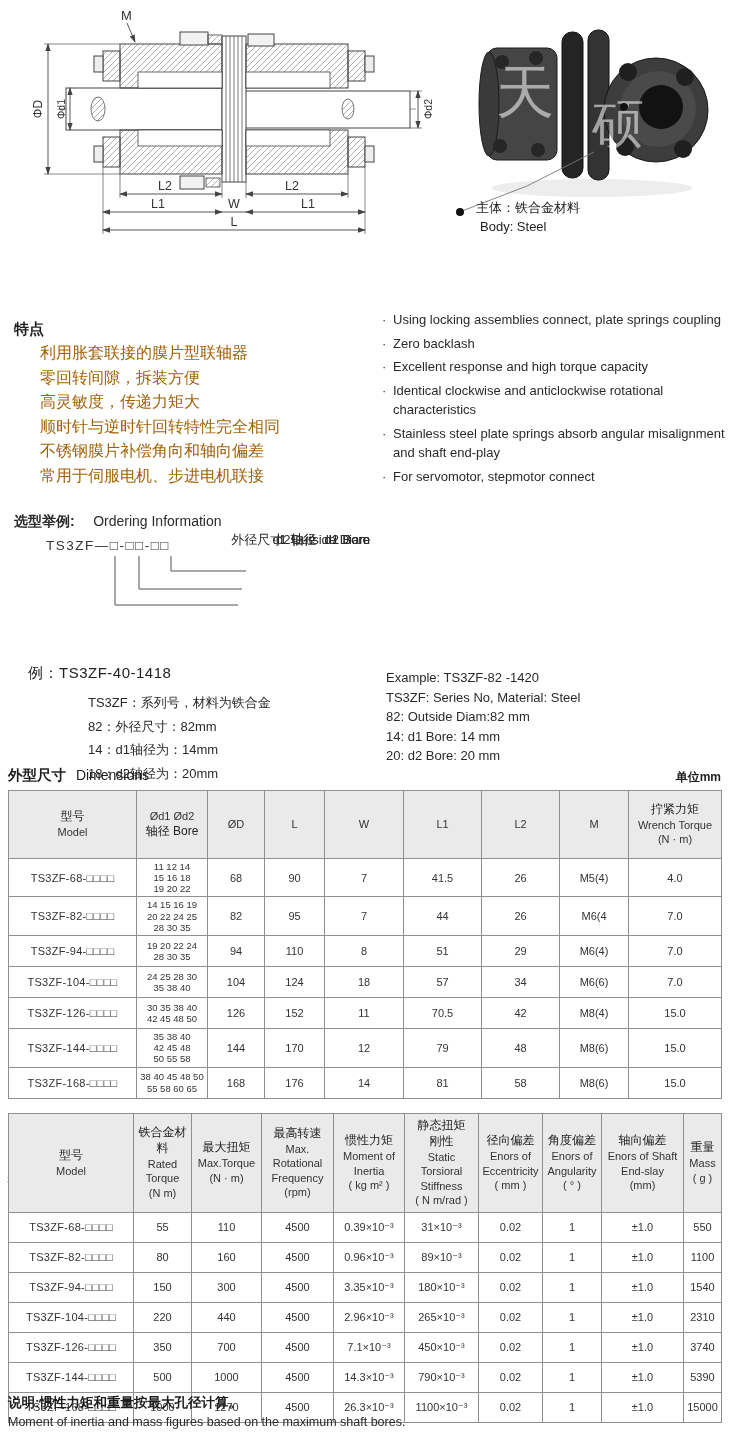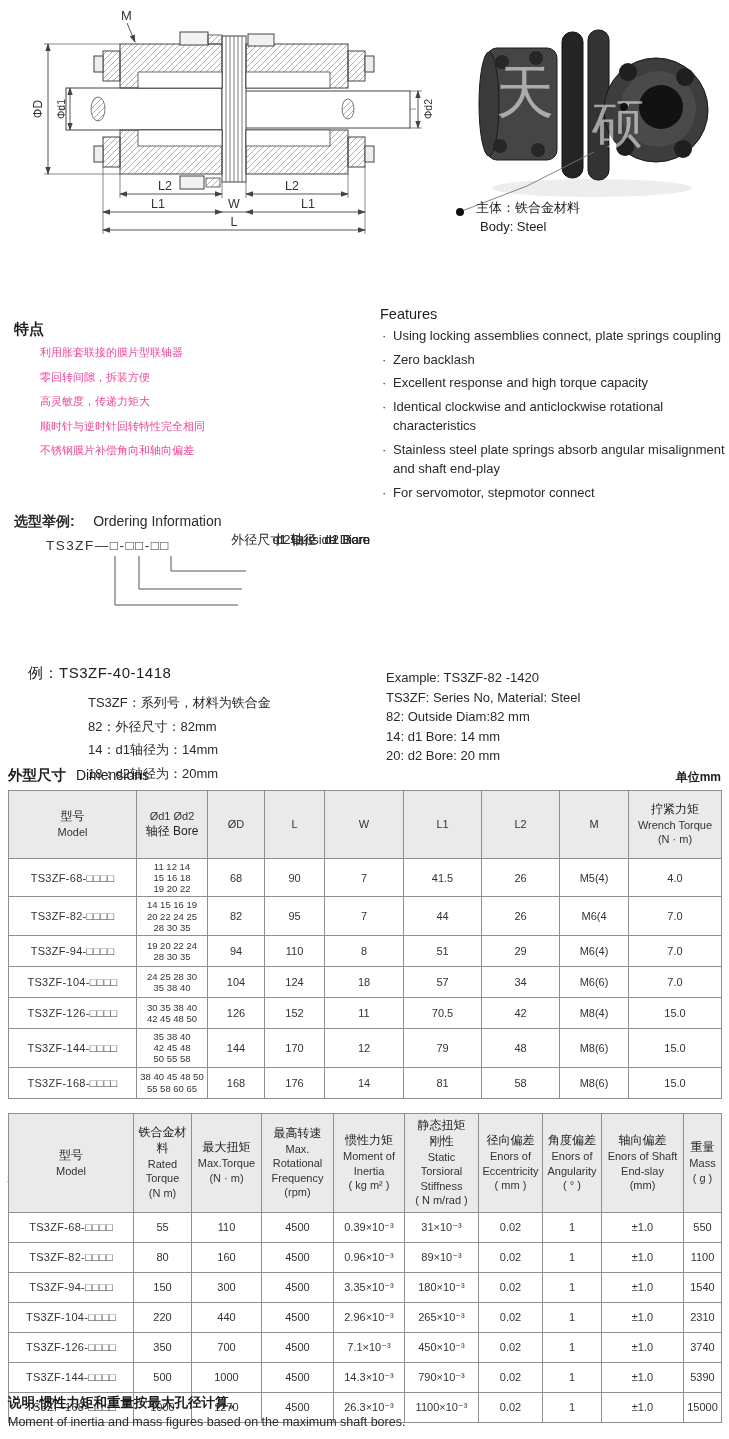--- a/index.html
+++ b/index.html
@@ -9,21 +9,21 @@
 
   
   #drawing{left:8px;top:6px;width:430px;height:240px;}
   #photo{left:432px;top:0;width:292px;height:250px;}
   #photo .body-cn{position:absolute;left:44px;top:199px;font-size:13px;color:#222;}
   #photo .body-en{position:absolute;left:48px;top:219px;font-size:13px;color:#222;}
 
   
   #features-cn{left:14px;top:320px;width:360px;}
   #features-cn .sec-title{font-size:15px;font-weight:bold;color:#1d1d1d;}
-  #features-cn .cn-item{margin-left:26px;font-size:11px;line-height:21.5px;margin-top:3px;color:#ec4899;}
+  #features-cn .cn-item{margin-left:26px;font-size:16px;line-height:21.5px;margin-top:3px;color:#a16207;}
   #features-en{left:380px;top:306px;width:348px;}
   #features-en .sec-title{font-size:14.5px;color:#1d1d1d;}
   #features-en .en-item{position:relative;padding-left:13px;font-size:13px;line-height:19.5px;margin-top:4px;color:#2a2a2a;}
   #features-en .en-item .blt{position:absolute;left:2px;}
 
   
   #ordering{left:14px;top:512px;width:440px;height:108px;}
   #ordering .ord-title-cn{font-size:14px;font-weight:bold;}
   #ordering .ord-title-en{font-size:14px;margin-left:14px;}
   #ordering .code-line{position:absolute;left:32px;top:26px;font-size:13.5px;letter-spacing:1.5px;color:#333;}
@@ -205,25 +205,25 @@
   </div>
 
   <div class="abs" id="features-cn">
     <div class="sec-title">特点</div>
     <div>
         <div class="cn-item">利用胀套联接的膜片型联轴器</div>
         <div class="cn-item">零回转间隙，拆装方便</div>
         <div class="cn-item">高灵敏度，传递力矩大</div>
         <div class="cn-item">顺时针与逆时针回转特性完全相同</div>
         <div class="cn-item">不锈钢膜片补偿角向和轴向偏差</div>
+        <div class="cn-item">常用于伺服电机、步进电机联接</div>
       </div>
   </div>
 
   <div class="abs" id="features-en">
-    <div class="sec-title">Features</div>
     <div>
         <div class="en-item"><span class="blt">·</span><span>Using locking assemblies connect, plate springs coupling</span></div>
         <div class="en-item"><span class="blt">·</span><span>Zero backlash</span></div>
         <div class="en-item"><span class="blt">·</span><span>Excellent response and high torque capacity</span></div>
         <div class="en-item"><span class="blt">·</span><span>Identical clockwise and anticlockwise rotational characteristics</span></div>
         <div class="en-item"><span class="blt">·</span><span>Stainless steel plate springs absorb angular misalignment and shaft end-play</span></div>
         <div class="en-item"><span class="blt">·</span><span>For servomotor, stepmotor connect</span></div>
       </div>
   </div>
 

